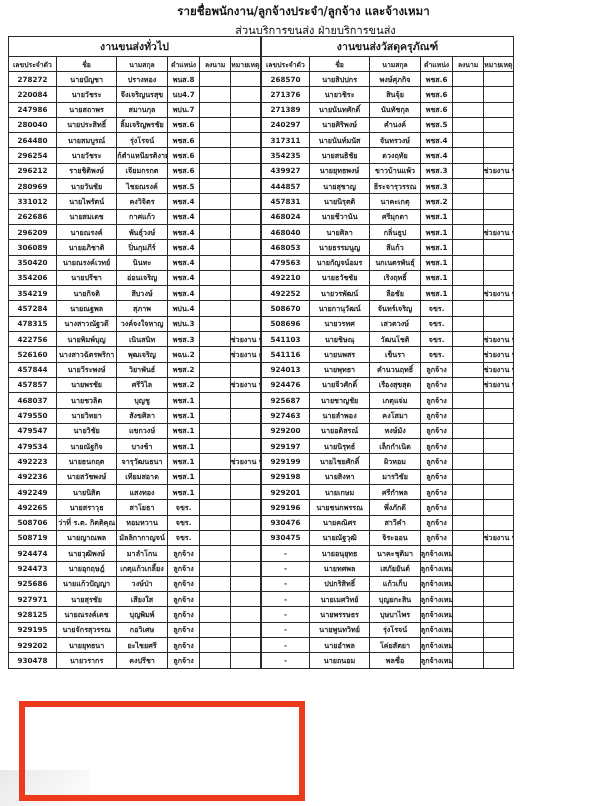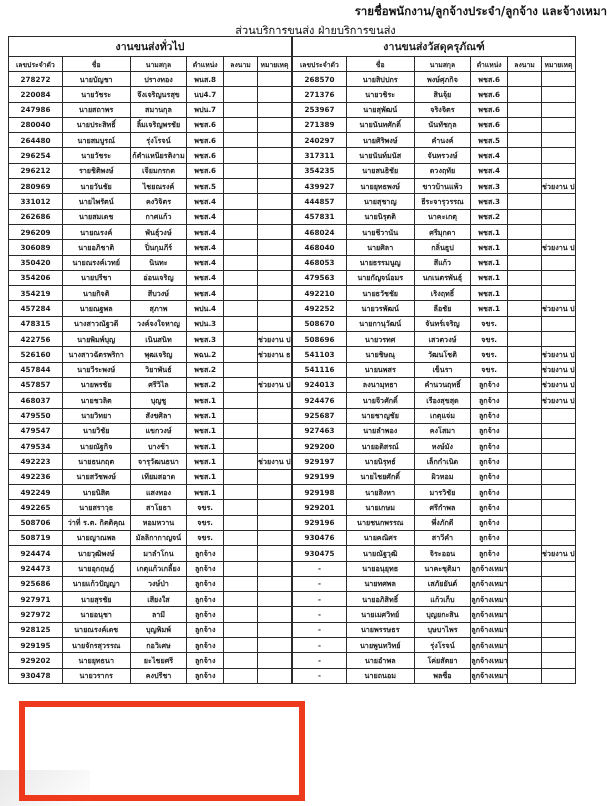--- a/index.html
+++ b/index.html
@@ -2,29 +2,29 @@
 <html><head>
 <meta charset="utf-8">
 <style>
   html,body{margin:0;padding:0;}
   body{
     width:607px;height:806px;position:relative;background:#ffffff;
     font-family:"DejaVu Sans","Liberation Sans",sans-serif;color:#111;
     overflow:hidden;
   }
   .doc-title{
-    position:absolute;top:2px;left:0;width:100%;text-align:right;
+    position:absolute;top:2px;left:0;width:100%;text-align:center;
     font-size:11.5px;font-weight:bold;letter-spacing:0;
   }
   .doc-subtitle{
     position:absolute;top:21px;left:12px;width:100%;text-align:center;
     font-size:11px;font-weight:normal;
   }
   .tables-wrap{
-    position:absolute;top:36px;left:8px;width:568px;display:flex;
+    position:absolute;top:36px;left:8px;width:506px;display:flex;
   }
   table.roster{
     width:50%;border-collapse:collapse;table-layout:fixed;
     border:1.5px solid #000;
   }
   table.roster th, table.roster td{
     border:1px solid #2a2a2a;padding:0;margin:0;overflow:hidden;
     white-space:nowrap;text-align:center;vertical-align:middle;
     font-weight:bold;color:#1a1a1a;
   }
@@ -349,28 +349,20 @@
         </tr>
         <tr>
           <td class="c0">927971</td>
           <td class="c1">นายสุรชัย</td>
           <td class="c2">เสียงใส</td>
           <td class="c3">ลูกจ้าง</td>
           <td class="c4"></td>
           <td class="c5"></td>
         </tr>
         <tr>
-          <td class="c0">927972</td>
-          <td class="c1">นายอนุชา</td>
-          <td class="c2">ลามี</td>
-          <td class="c3">ลูกจ้าง</td>
-          <td class="c4"></td>
-          <td class="c5"></td>
-        </tr>
-        <tr>
           <td class="c0">928125</td>
           <td class="c1">นายณรงค์เดช</td>
           <td class="c2">บุญพิมพ์</td>
           <td class="c3">ลูกจ้าง</td>
           <td class="c4"></td>
           <td class="c5"></td>
         </tr>
         <tr>
           <td class="c0">929195</td>
           <td class="c1">นายจักรสุวรรณ</td>
@@ -431,28 +423,20 @@
         </tr>
         <tr>
           <td class="c0">271376</td>
           <td class="c1">นายวชิระ</td>
           <td class="c2">สินจุ้ย</td>
           <td class="c3">พชส.6</td>
           <td class="c4"></td>
           <td class="c5"></td>
         </tr>
         <tr>
-          <td class="c0">253967</td>
-          <td class="c1">นายสุพัฒน์</td>
-          <td class="c2">จริงจิตร</td>
-          <td class="c3">พชส.6</td>
-          <td class="c4"></td>
-          <td class="c5"></td>
-        </tr>
-        <tr>
           <td class="c0">271389</td>
           <td class="c1">นายนันทศักดิ์</td>
           <td class="c2">นันทัชกุล</td>
           <td class="c3">พชส.6</td>
           <td class="c4"></td>
           <td class="c5"></td>
         </tr>
         <tr>
           <td class="c0">240297</td>
           <td class="c1">นายศิริพงษ์</td>
@@ -576,21 +560,21 @@
         <tr>
           <td class="c0">541116</td>
           <td class="c1">นายนพสร</td>
           <td class="c2">เข็นรา</td>
           <td class="c3">จขร.</td>
           <td class="c4"></td>
           <td class="c5">ช่วยงาน ปส.</td>
         </tr>
         <tr>
           <td class="c0">924013</td>
-          <td class="c1">ลงนามุทธา</td>
+          <td class="c1">นายพุทธา</td>
           <td class="c2">คำนวนฤทธิ์</td>
           <td class="c3">ลูกจ้าง</td>
           <td class="c4"></td>
           <td class="c5">ช่วยงาน ปส.</td>
         </tr>
         <tr>
           <td class="c0">924476</td>
           <td class="c1">นายจีวศักดิ์</td>
           <td class="c2">เรืองสุขสุด</td>
           <td class="c3">ลูกจ้าง</td>
@@ -688,21 +672,21 @@
         <tr>
           <td class="c0">-</td>
           <td class="c1">นายทศพล</td>
           <td class="c2">เสภัยยันต์</td>
           <td class="c3">ลูกจ้างเหมา</td>
           <td class="c4"></td>
           <td class="c5"></td>
         </tr>
         <tr>
           <td class="c0">-</td>
-          <td class="c1">นายอภิสิทธิ์</td>
+          <td class="c1">ปปกริสิทธิ์</td>
           <td class="c2">แก้วเก็บ</td>
           <td class="c3">ลูกจ้างเหมา</td>
           <td class="c4"></td>
           <td class="c5"></td>
         </tr>
         <tr>
           <td class="c0">-</td>
           <td class="c1">นายเมศวิทย์</td>
           <td class="c2">บุญยกะสิน</td>
           <td class="c3">ลูกจ้างเหมา</td>

